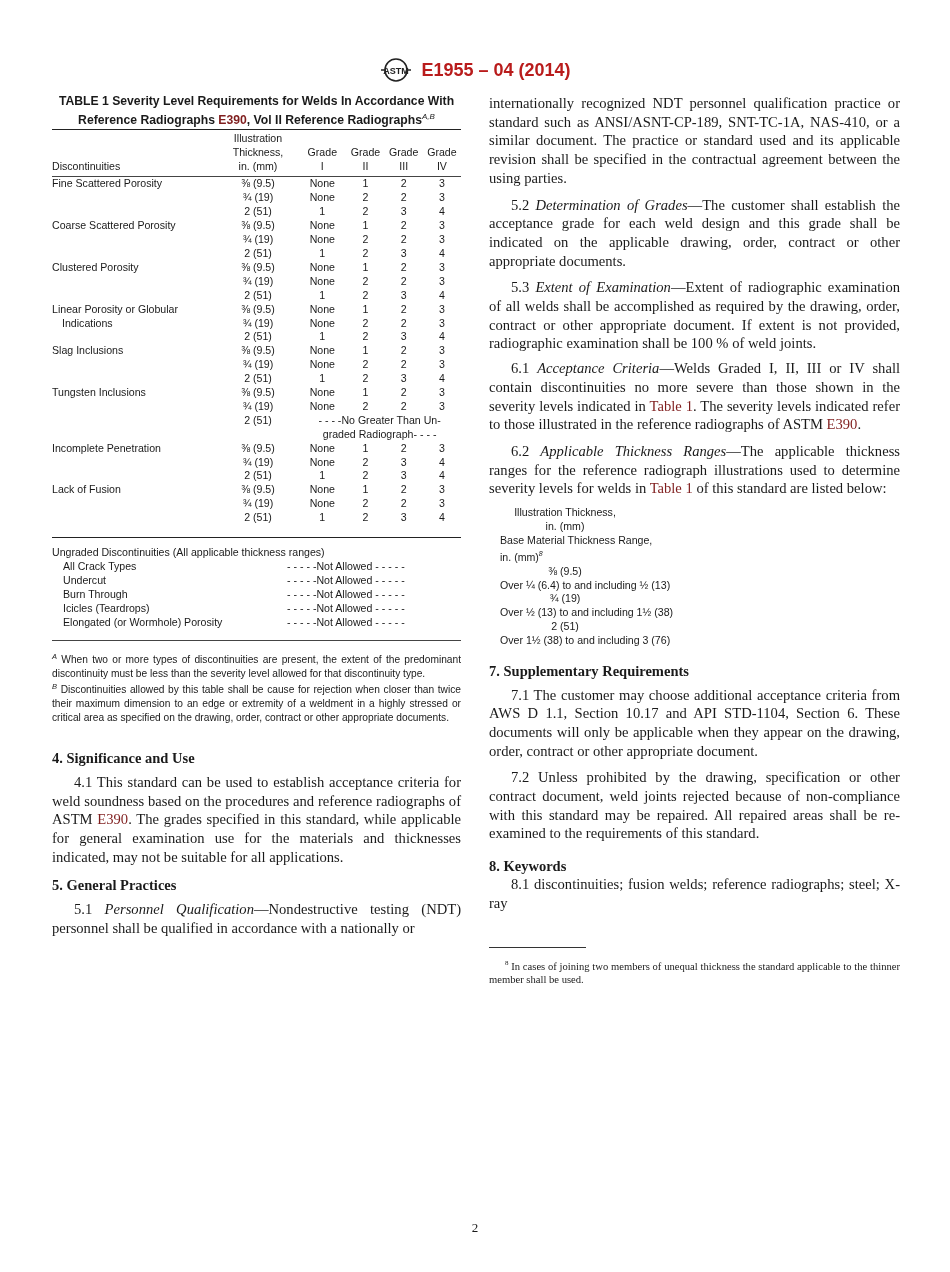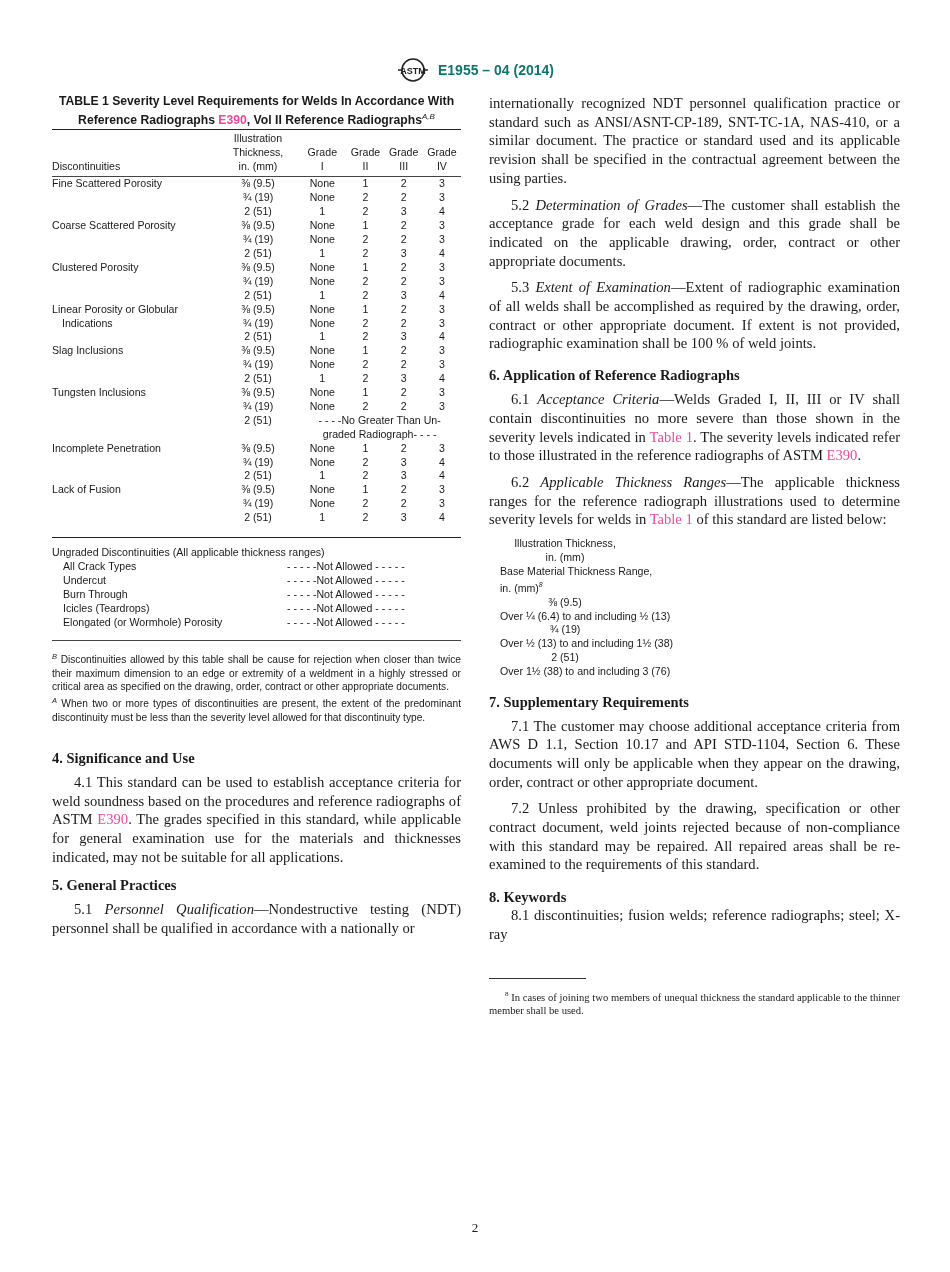--- a/index.html
+++ b/index.html
@@ -1,22 +1,22 @@
 <!DOCTYPE html>
 <html><head>
 <meta charset="utf-8">
 <style>
   html, body { margin: 0; padding: 0; background: #ffffff; }
   body { width: 950px; height: 1272px; position: relative; overflow: hidden; color: #1a1a1a; }
-  .link { color: #ec4899; }
+  .link { color: #7f1d1d; }
 
   
   .header { position: absolute; top: 55px; left: 0; width: 950px; text-align: center; }
   .header .logo { display: inline-block; vertical-align: middle; width: 34px; height: 30px; margin-right: 4px; }
-  .header .code { display: inline-block; vertical-align: middle; font-family: "Liberation Sans", sans-serif; font-weight: bold; font-size: 14px; color: #0f766e; }
+  .header .code { display: inline-block; vertical-align: middle; font-family: "Liberation Sans", sans-serif; font-weight: bold; font-size: 18px; color: #b91c1c; }
 
   
   .left { position: absolute; left: 52px; top: 94px; width: 409px; }
   .right { position: absolute; left: 489px; top: 94px; width: 411px; }
 
   .table-title { font-family: "Liberation Sans", sans-serif; font-weight: bold; font-size: 12.2px; text-align: center; line-height: 15px; }
   .table-title sup { font-weight: normal; font-style: italic; font-size: 8px; }
 
   table.sev { width: 409px; border-collapse: collapse; font-family: "Liberation Sans", sans-serif; font-size: 10.6px; margin-top: 1px; }
   table.sev thead tr:first-child th { border-top: 1.5px solid #222; }
@@ -317,41 +317,40 @@
           <span class="v">- - - - -Not Allowed - - - - -</span>
         </div>
         <div class="row">
           <span class="n">Elongated (or Wormhole) Porosity</span>
           <span class="v">- - - - -Not Allowed - - - - -</span>
         </div>
       </div>
   </div>
 
   <div class="footnotes">
+    <div><sup>A</sup> <span>When two or more types of discontinuities are present, the extent of the predominant discontinuity must be less than the severity level allowed for that discontinuity type.</span></div>
     <div><sup>B</sup> <span>Discontinuities allowed by this table shall be cause for rejection when closer than twice their maximum dimension to an edge or extremity of a weldment in a highly stressed or critical area as specified on the drawing, order, contract or other appropriate documents.</span></div>
-    <div><sup>A</sup> <span>When two or more types of discontinuities are present, the extent of the predominant discontinuity must be less than the severity level allowed for that discontinuity type.</span></div>
   </div>
 
   <div style="height: 24px;"></div>
   <h3 class="section-h">4. Significance and Use</h3>
   <p class="para" style="margin-top:6px;"><span>4.1 This standard can be used to establish acceptance criteria for weld soundness based on the procedures and reference radiographs of ASTM </span><a class="link">E390</a><span>. The grades specified in this standard, while applicable for general examination use for the materials and thicknesses indicated, may not be suitable for all applications.</span></p>
 
   <div style="height: 10px;"></div>
   <h3 class="section-h">5. General Practices</h3>
   <p class="para" style="margin-top:6px;"><span>5.1 </span><i>Personnel Qualification</i><span>—Nondestructive testing (NDT) personnel shall be qualified in accordance with a nationally or</span></p>
 </div>
 
 <div class="right">
   <p class="para cont">internationally recognized NDT personnel qualification practice or standard such as ANSI/ASNT-CP-189, SNT-TC-1A, NAS-410, or a similar document. The practice or standard used and its applicable revision shall be specified in the contractual agreement between the using parties.</p>
 
   <p class="para" style="margin-top:8px;"><span>5.2 </span><i>Determination of Grades</i><span>—The customer shall establish the acceptance grade for each weld design and this grade shall be indicated on the applicable drawing, order, contract or other appropriate documents.</span></p>
 
   <p class="para" style="margin-top:8px;"><span>5.3 </span><i>Extent of Examination</i><span>—Extent of radiographic examination of all welds shall be accomplished as required by the drawing, order, contract or other appropriate document. If extent is not provided, radiographic examination shall be 100 % of weld joints.</span></p>
 
-  <h3 class="section-h" style="margin-top:13px;">6. Application of Reference Radiographs</h3>
   <p class="para" style="margin-top:6px;"><span>6.1 </span><i>Acceptance Criteria</i><span>—Welds Graded I, II, III or IV shall contain discontinuities no more severe than those shown in the severity levels indicated in </span><a class="link">Table 1</a><span>. The severity levels indicated refer to those illustrated in the reference radiographs of ASTM </span><a class="link">E390</a><span>.</span></p>
 
   <p class="para" style="margin-top:8px;"><span>6.2 </span><i>Applicable Thickness Ranges</i><span>—The applicable thickness ranges for the reference radiograph illustrations used to determine severity levels for welds in </span><a class="link">Table 1</a><span> of this standard are listed below:</span></p>
 
   <div class="range">
     <div class="r">
       <div class="a">
           <div>Illustration Thickness,</div>
           <div>in. (mm)</div>
         </div>

